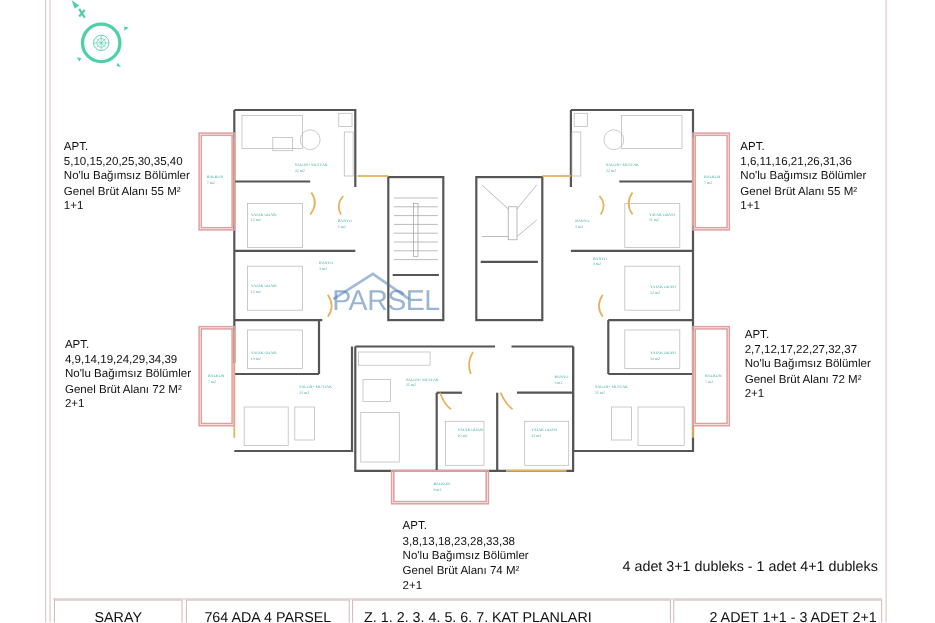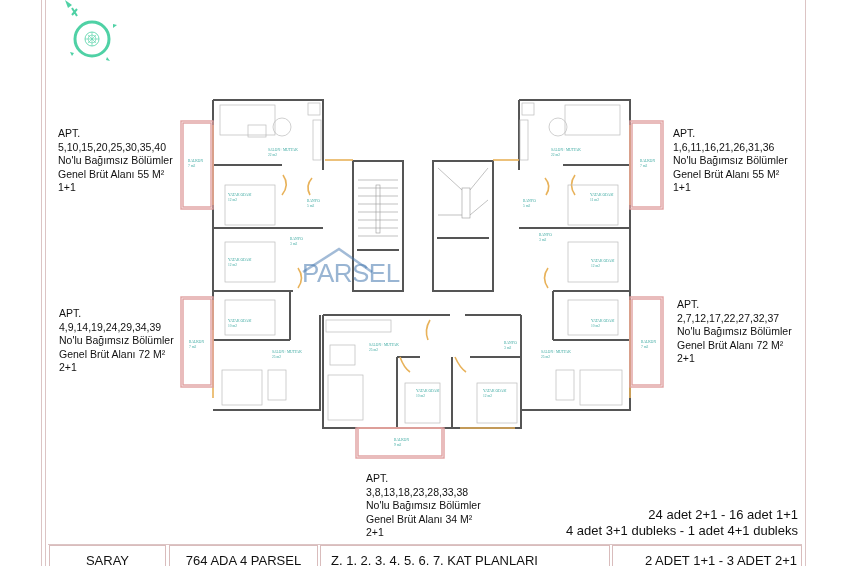--- a/index.html
+++ b/index.html
@@ -229,26 +229,25 @@
   <div>APT.</div>
   <div>2,7,12,17,22,27,32,37</div>
   <div>No'lu Bağımsız Bölümler</div>
   <div>Genel Brüt Alanı 72 M²</div>
   <div>2+1</div>
 </div>
 <div class="apt-label" style="left:366px;top:472px;">
   <div>APT.</div>
   <div>3,8,13,18,23,28,33,38</div>
   <div>No'lu Bağımsız Bölümler</div>
-  <div>Genel Brüt Alanı 34 M²</div>
+  <div>Genel Brüt Alanı 74 M²</div>
   <div>2+1</div>
 </div>
 
 <div class="summary" style="top:507px;">
-  <div>24 adet 2+1 - 16 adet 1+1</div>
   <div>4 adet 3+1 dubleks - 1 adet 4+1 dubleks</div>
 </div>
 
 <div class="frame-line" style="left:48px;top:544px;width:754px;height:1px;"></div>
 <div class="tb-cell" style="left:49px;width:117px;">SARAY</div>
 <div class="tb-cell" style="left:169px;width:149px;">764 ADA 4 PARSEL</div>
 <div class="tb-cell" style="left:320px;width:290px;text-align:left;padding-left:10px;">Z. 1. 2. 3. 4. 5. 6. 7. KAT PLANLARI</div>
 <div class="tb-cell" style="left:612px;width:190px;text-align:right;padding-right:4px;">2 ADET 1+1 - 3 ADET 2+1</div>
 
 </body></html>

